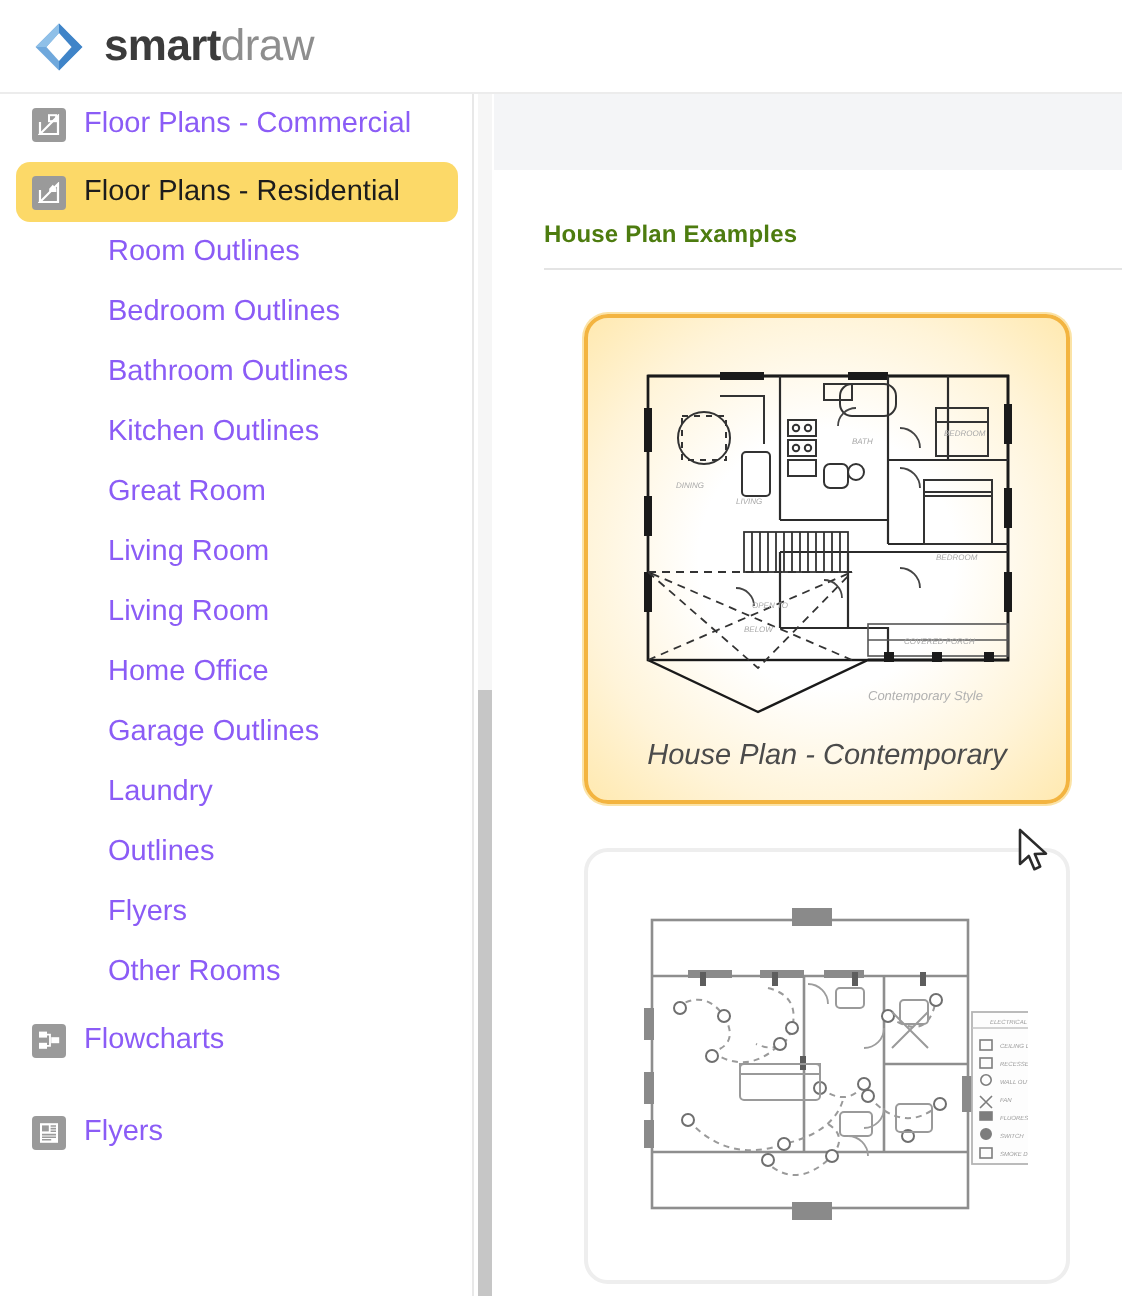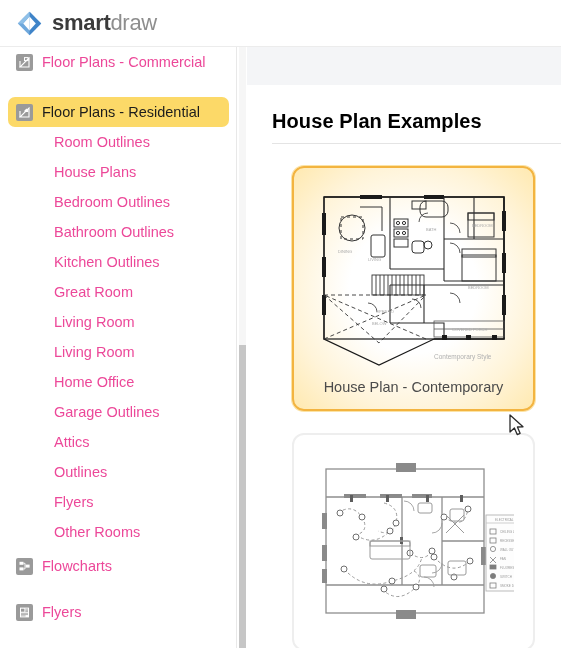--- a/index.html
+++ b/index.html
@@ -31,21 +31,21 @@
   #sidebar {
     position: absolute; left: 0; top: 47px; width: 237px; height: 601px;
     background: #ffffff; overflow: hidden;
     border-right: 1px solid #e8e8e8;
   }
   #sidebar-list { position: absolute; left: 0; top: 0; width: 237px; }
   .nav-item {
     display: flex; align-items: center;
     height: 30px; margin: 0 8px; padding-left: 8px;
     border-radius: 7px;
-    font-size: 14.5px; color: #ec4899; white-space: nowrap;
+    font-size: 14.5px; color: #8b5cf6; white-space: nowrap;
   }
   .nav-item.top { margin-top: 0; }
   .nav-item.active {
     background: #fcd968; color: #1c1c1c; font-weight: normal;
   }
   .nav-ico {
     width: 17px; height: 17px; flex: 0 0 17px; margin-right: 9px;
     border-radius: 2px; background: #9a9a9a;
     display: inline-flex; align-items: center; justify-content: center;
   }
@@ -69,31 +69,31 @@
     width: 314px; height: 601px; background: #ffffff; overflow: hidden;
   }
   #content-topbar {
     position: absolute; left: 0; top: 0; width: 314px; height: 38px;
     background: #f4f5f7;
   }
   #panel { position: absolute; left: 0; top: 38px; width: 314px; }
 
   #page-title {
     margin: 25px 0 0 25px;
-    font-size: 20px; font-weight: bold; color: #000000;
+    font-size: 12px; font-weight: bold; color: #4d7c0f;
     letter-spacing: 0.1px;
   }
   #title-rule {
     margin: 10px 0 0 25px; width: 300px; height: 1px; background: #e4e4e4;
   }
 
   
   .card {
     position: relative; margin: 22px 0 0 45px;
-    width: 243px; border-radius: 12px; background: #ffffff;
+    width: 243px; border-radius: 12px; background: #ffffff; font-style: italic;
   }
   .card.hovered {
     border: 2px solid #f3b440;
     background:
       radial-gradient(ellipse at 50% 50%, #ffffff 38%, #fff4d9 72%, #ffe9b0 100%);
     box-shadow: 0 0 0 1px #fbe3a6;
   }
   .card.plain {
     border: 2px solid #eeeeee;
   }
@@ -139,37 +139,34 @@
         <div class="nav-item top">
           <span class="nav-ico">
             <svg width="11" height="11" viewBox="0 0 11 11">
               <path d="M1 10 L10 10 L10 1 Z" fill="none" stroke="#fff" stroke-width="1.1"></path>
               <path d="M1 10 L1 4" stroke="#fff" stroke-width="1.1"></path>
               <rect x="5.5" y="0.6" width="3.6" height="3" fill="none" stroke="#fff" stroke-width="1"></rect>
             </svg>
           </span>
           <span class="nav-label">Floor Plans - Commercial</span>
         </div>
-        <div class="nav-item top active" style="margin-top: 20px;">
+        <div class="nav-item top active" style="margin-top: 4px;">
           <span class="nav-ico">
             <svg width="11" height="11" viewBox="0 0 11 11">
               <path d="M1 10 L10 10 L10 1 Z" fill="none" stroke="#fff" stroke-width="1.1"></path>
               <path d="M1 10 L1 4" stroke="#fff" stroke-width="1.1"></path>
               <path d="M5.6 3.4 L7.4 1.4 L9.2 3.4 L9.2 5 L5.6 5 Z" fill="#fff"></path>
             </svg>
           </span>
           <span class="nav-label">Floor Plans - Residential</span>
         </div>
         <div class="nav-item child">
           <span class="nav-label">Room Outlines</span>
         </div>
         <div class="nav-item child">
-          <span class="nav-label">House Plans</span>
-        </div>
-        <div class="nav-item child">
           <span class="nav-label">Bedroom Outlines</span>
         </div>
         <div class="nav-item child">
           <span class="nav-label">Bathroom Outlines</span>
         </div>
         <div class="nav-item child">
           <span class="nav-label">Kitchen Outlines</span>
         </div>
         <div class="nav-item child">
           <span class="nav-label">Great Room</span>
@@ -180,21 +177,21 @@
         <div class="nav-item child">
           <span class="nav-label">Living Room</span>
         </div>
         <div class="nav-item child">
           <span class="nav-label">Home Office</span>
         </div>
         <div class="nav-item child">
           <span class="nav-label">Garage Outlines</span>
         </div>
         <div class="nav-item child">
-          <span class="nav-label">Attics</span>
+          <span class="nav-label">Laundry</span>
         </div>
         <div class="nav-item child">
           <span class="nav-label">Outlines</span>
         </div>
         <div class="nav-item child">
           <span class="nav-label">Flyers</span>
         </div>
         <div class="nav-item child">
           <span class="nav-label">Other Rooms</span>
         </div>

